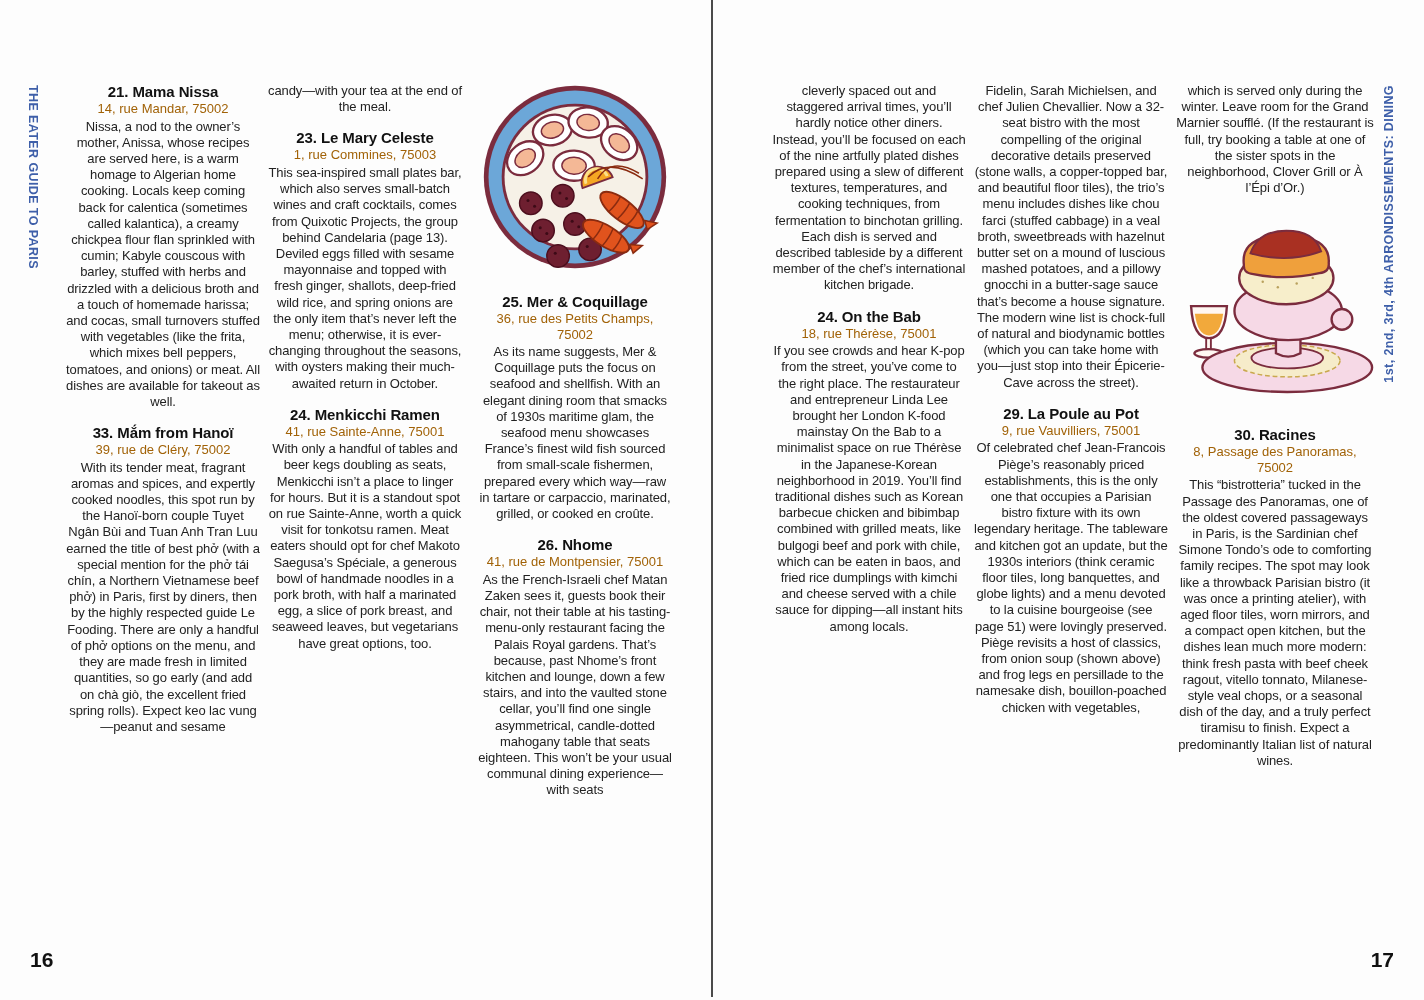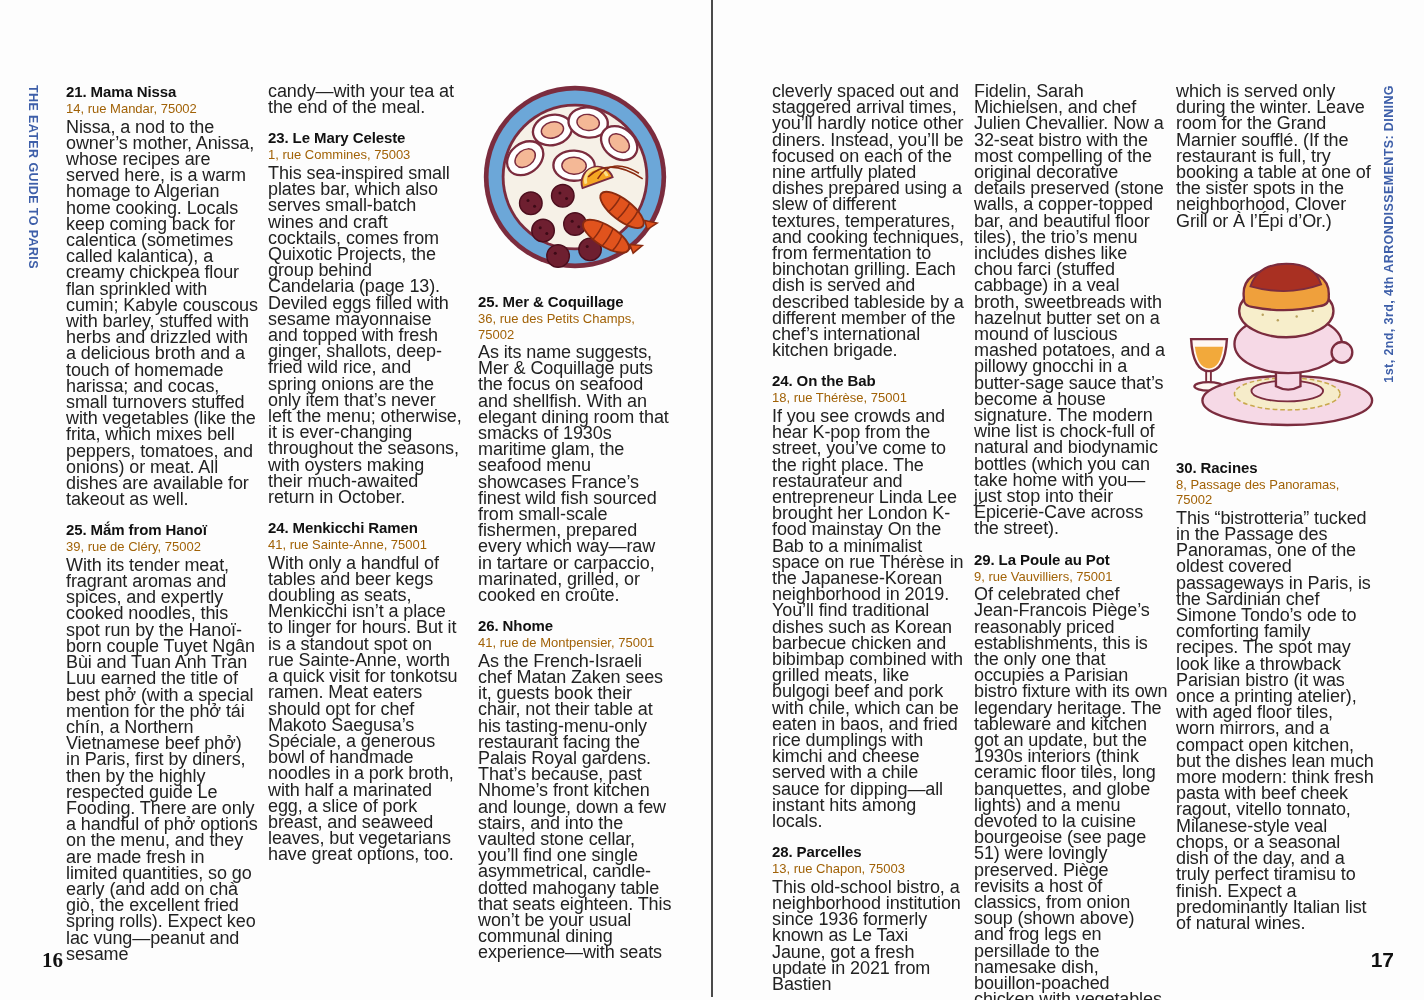--- a/index.html
+++ b/index.html
@@ -18,63 +18,63 @@
   }
   .spine-label {
     position:absolute; top:85px;
     writing-mode:vertical-rl;
     font-size:12.5px; font-weight:600; letter-spacing:.4px;
     color:#3e5fa9; white-space:nowrap;
   }
   .spine-left { left:26px; }
   .spine-right { left:1382px; transform:rotate(180deg); }
   .col {
-    position:absolute; top:83px; width:194px;
+    position:absolute; top:83px; width:194px;text-align:center;
   }
   .c1 { left:66px; } .c2 { left:268px; } .c3 { left:478px; }
   .c4 { left:772px; } .c5 { left:974px; } .c6 { left:1176px; width:198px; }
   .entry { margin-top:14px; }
   .entry.first { margin-top:0; }
   .entry h3 {
     font-size:15px; line-height:17px; font-weight:700; color:#111;
     letter-spacing:-.1px;
   }
   .addr {
     font-size:13px; line-height:15.5px; color:#a16207; margin:1px 0 2px 0;
   }
   .body, .cont {
-    font-size:18px; line-height:16.2px; color:#222; letter-spacing:-.1px;
+    font-size:13px; line-height:16.2px; color:#222; letter-spacing:-.1px;
   }
   .illus { display:block; }
   .illus.platter { width:194px; height:188px; margin-bottom:22px; }
   .illus.souffle { width:198px; height:182px; margin-top:22px; margin-bottom:26px; }
   .pagenum {
     position:absolute; top:948px; font-size:21px; font-weight:700; color:#111;
   }
-  .pn-left { left:42px;font-family:Liberation Serif, serif; }
+  .pn-left { left:30px; }
   .pn-right { right:30px; }
 </style>
 </head>
 <body>
 
 <div class="spread">
 
   <div class="divider"></div>
 
   <div class="spine-label spine-left">THE EATER GUIDE TO PARIS</div>
   <div class="spine-label spine-right">1st, 2nd, 3rd, 4th ARRONDISSEMENTS: DINING</div>
 
   <div class="col c1">
     <div class="entry first">
       <h3>21. Mama Nissa</h3>
       <div class="addr">14, rue Mandar, 75002</div>
       <p class="body">Nissa, a nod to the owner’s mother, Anissa, whose recipes are served here, is a warm homage to Algerian home cooking. Locals keep coming back for calentica (sometimes called kalantica), a creamy chickpea flour flan sprinkled with cumin; Kabyle couscous with barley, stuffed with herbs and drizzled with a delicious broth and a touch of homemade harissa; and cocas, small turnovers stuffed with vegetables (like the frita, which mixes bell peppers, tomatoes, and onions) or meat. All dishes are available for takeout as well.</p>
     </div>
     <div class="entry">
-      <h3>25. Mắm from Hanoï</h3>
+      <h3>33. Mắm from Hanoï</h3>
       <div class="addr">39, rue de Cléry, 75002</div>
       <p class="body">With its tender meat, fragrant aromas and spices, and expertly cooked noodles, this spot run by the Hanoï-born couple Tuyet Ngân Bùi and Tuan Anh Tran Luu earned the title of best phở (with a special mention for the phở tái chín, a Northern Vietnamese beef phở) in Paris, first by diners, then by the highly respected guide Le Fooding. There are only a handful of phở options on the menu, and they are made fresh in limited quantities, so go early (and add on chà giò, the excellent fried spring rolls). Expect keo lac vung—peanut and sesame</p>
     </div>
   </div>
 
   <div class="col c2">
     <p class="cont">candy—with your tea at the end of the meal.</p>
     <div class="entry">
       <h3>23. Le Mary Celeste</h3>
       <div class="addr">1, rue Commines, 75003</div>
@@ -171,25 +171,20 @@
     </div>
   </div>
 
   <div class="col c4">
     <p class="cont">cleverly spaced out and staggered arrival times, you’ll hardly notice other diners. Instead, you’ll be focused on each of the nine artfully plated dishes prepared using a slew of different textures, temperatures, and cooking techniques, from fermentation to binchotan grilling. Each dish is served and described tableside by a different member of the chef’s international kitchen brigade.</p>
     <div class="entry">
       <h3>24. On the Bab</h3>
       <div class="addr">18, rue Thérèse, 75001</div>
       <p class="body">If you see crowds and hear K-pop from the street, you’ve come to the right place. The restaurateur and entrepreneur Linda Lee brought her London K-food mainstay On the Bab to a minimalist space on rue Thérèse in the Japanese-Korean neighborhood in 2019. You’ll find traditional dishes such as Korean barbecue chicken and bibimbap combined with grilled meats, like bulgogi beef and pork with chile, which can be eaten in baos, and fried rice dumplings with kimchi and cheese served with a chile sauce for dipping—all instant hits among locals.</p>
     </div>
-    <div class="entry">
-      <h3>28. Parcelles</h3>
-      <div class="addr">13, rue Chapon, 75003</div>
-      <p class="body">This old-school bistro, a neighborhood institution since 1936 formerly known as Le Taxi Jaune, got a fresh update in 2021 from Bastien</p>
-    </div>
   </div>
 
   <div class="col c5">
     <p class="cont">Fidelin, Sarah Michielsen, and chef Julien Chevallier. Now a 32-seat bistro with the most compelling of the original decorative details preserved (stone walls, a copper-topped bar, and beautiful floor tiles), the trio’s menu includes dishes like chou farci (stuffed cabbage) in a veal broth, sweetbreads with hazelnut butter set on a mound of luscious mashed potatoes, and a pillowy gnocchi in a butter-sage sauce that’s become a house signature. The modern wine list is chock-full of natural and biodynamic bottles (which you can take home with you—just stop into their Épicerie-Cave across the street).</p>
     <div class="entry">
       <h3>29. La Poule au Pot</h3>
       <div class="addr">9, rue Vauvilliers, 75001</div>
       <p class="body">Of celebrated chef Jean-Francois Piège’s reasonably priced establishments, this is the only one that occupies a Parisian bistro fixture with its own legendary heritage. The tableware and kitchen got an update, but the 1930s interiors (think ceramic floor tiles, long banquettes, and globe lights) and a menu devoted to la cuisine bourgeoise (see page 51) were lovingly preserved. Piège revisits a host of classics, from onion soup (shown above) and frog legs en persillade to the namesake dish, bouillon-poached chicken with vegetables,</p>
     </div>
   </div>

